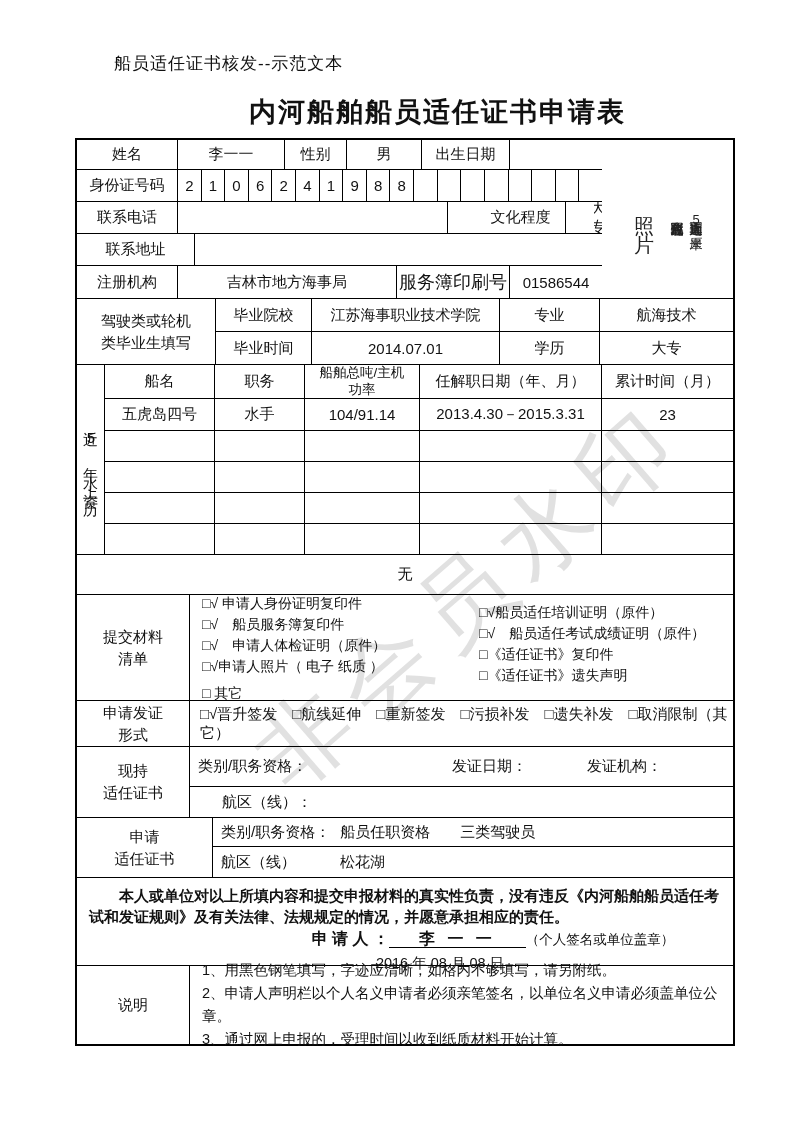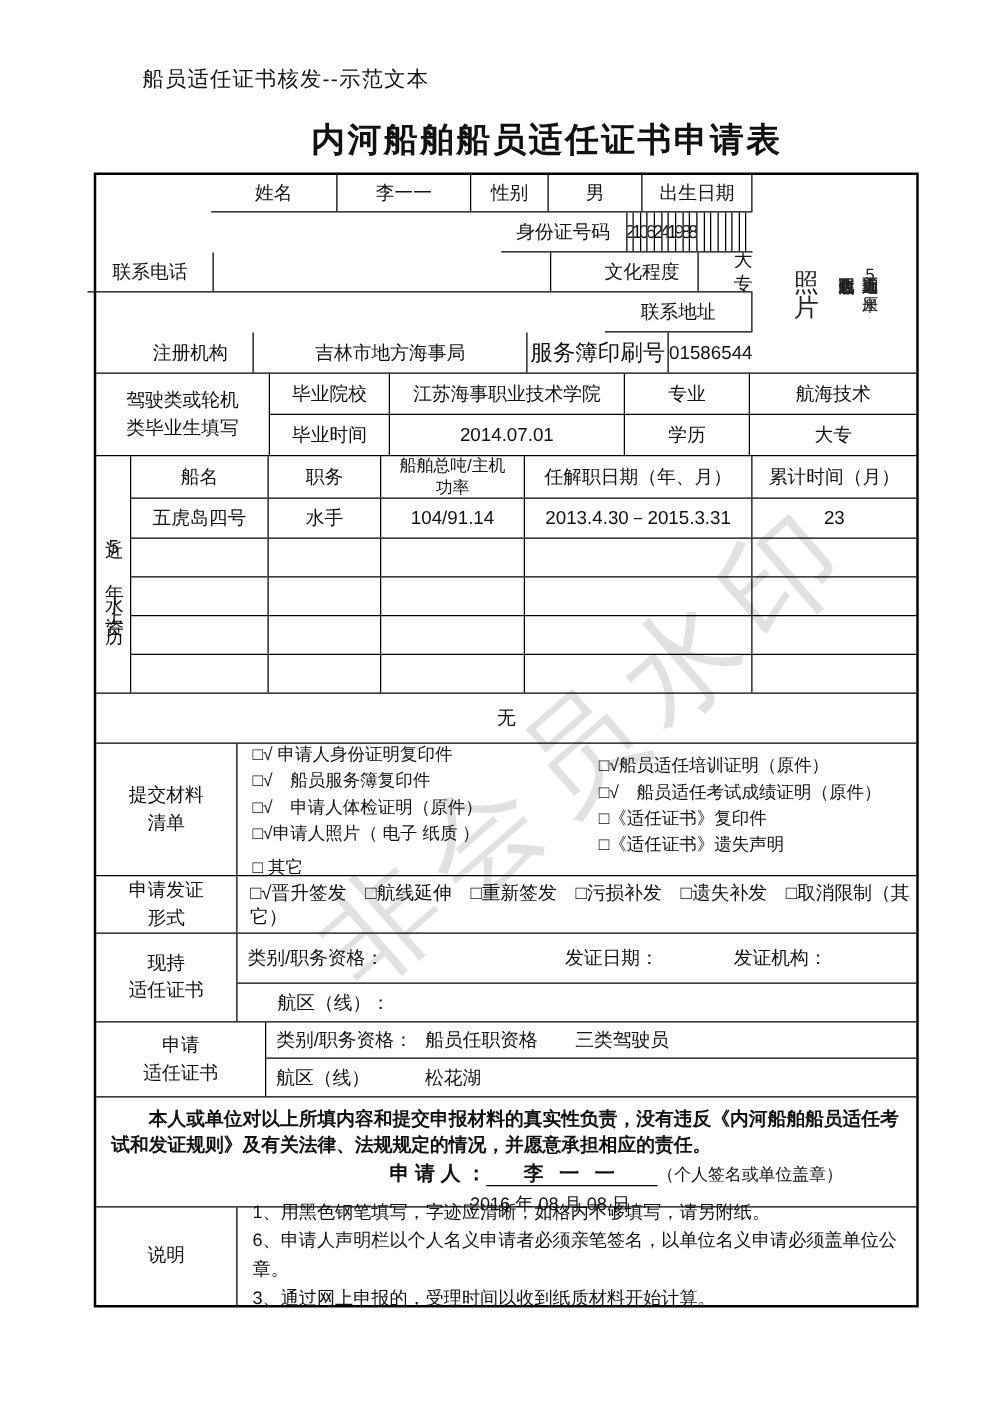--- a/index.html
+++ b/index.html
@@ -43,21 +43,21 @@
 </head>
 <body>
 
 <div class="hdr-note">船员适任证书核发--示范文本</div>
 <div class="doc-title">内河船舶船员适任证书申请表</div>
 <div class="watermark">非会员水印</div>
 
 <div class="form">
 
   <div class="hsec">
-    <div class="stack" style="max-width:525px;flex:0 0 525px;align-items:flex-end;">
+    <div class="stack" style="max-width:525px;flex:0 0 525px;">
       <div class="row" style="height:30px;">
         <div class="cell" style="width:101px;">姓名</div>
         <div class="cell" style="width:107px;">李一一</div>
         <div class="cell" style="width:62px;">性别</div>
         <div class="cell" style="width:75px;">男</div>
         <div class="cell" style="width:88px;">出生日期</div>
         <div class="cell" style="flex:1;"></div>
       </div>
       <div class="row" style="height:32px;">
         <div class="cell" style="width:101px;">身份证号码</div>
@@ -256,18 +256,18 @@
     <div style="text-align:center;position:relative;left:88px;margin-top:1px;">
       <span style="font-weight:bold;font-size:16px;">申 请 人 ：</span><span class="sig-underline">李 一 一</span><span class="small-note">（个人签名或单位盖章）</span>
     </div>
     <div style="text-align:center;position:relative;left:35px;margin-top:4px;font-size:14.5px;">2016 年 08 月 08 日</div>
   </div>
 
   <div class="hsec nobb" style="height:78px;">
     <div class="lblcell" style="width:113px;">说明</div>
     <div style="flex:1;display:flex;flex-direction:column;justify-content:center;padding-left:12px;font-size:14.5px;line-height:1.6;">
       <span>1、用黑色钢笔填写，字迹应清晰，如格内不够填写，请另附纸。</span>
-      <span>6、申请人声明栏以个人名义申请者必须亲笔签名，以单位名义申请必须盖单位公章。</span>
+      <span>2、申请人声明栏以个人名义申请者必须亲笔签名，以单位名义申请必须盖单位公章。</span>
       <span>3、通过网上申报的，受理时间以收到纸质材料开始计算。</span>
     </div>
   </div>
 
 </div>
 
 </body></html>

